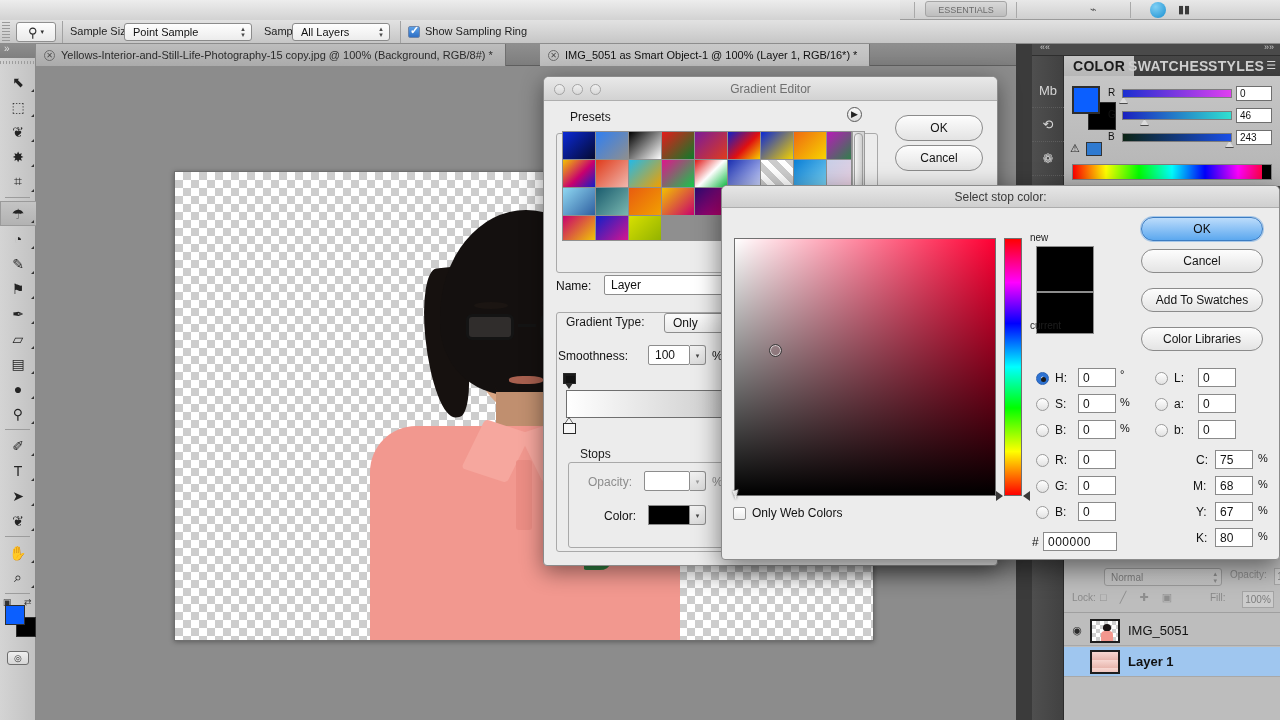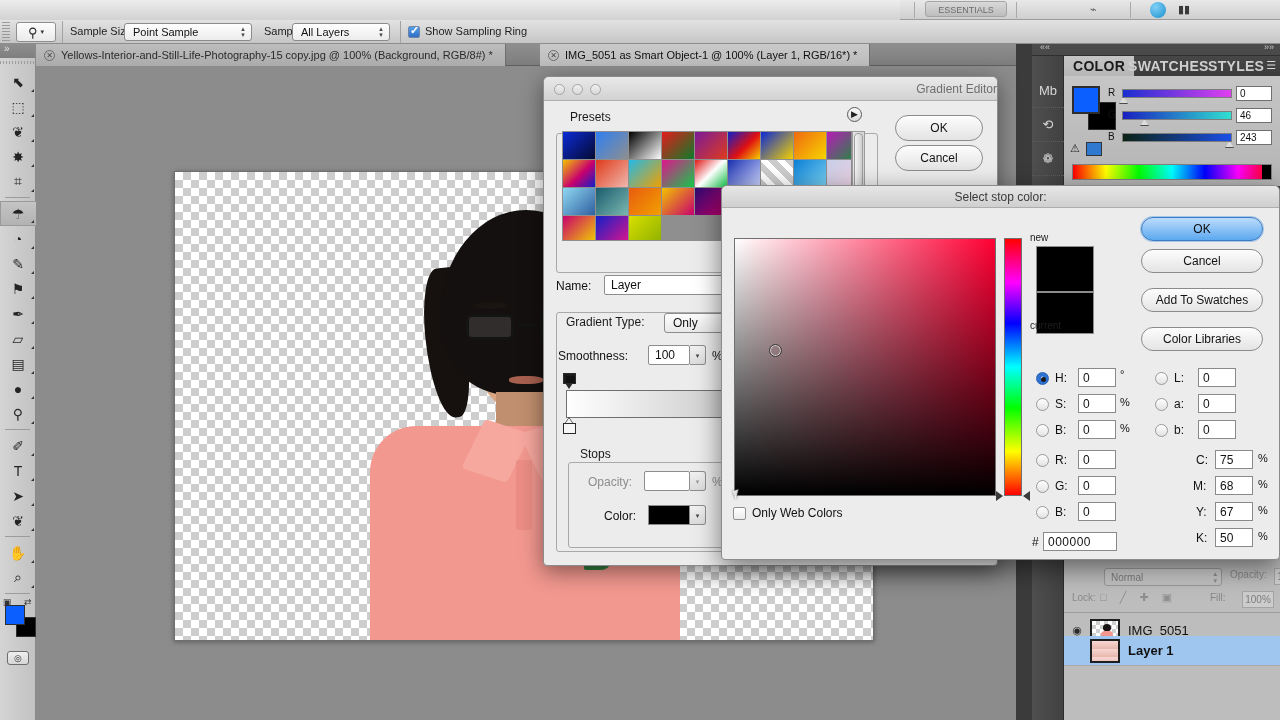--- a/index.html
+++ b/index.html
@@ -329,21 +329,21 @@
   .ge-win {
     left:543px; top:76px; width:455px; height:490px;
     background:#ececec;
     border:1px solid #8b8b8b; border-radius:6px 6px 4px 4px;
     box-shadow: 0 6px 22px rgba(0,0,0,.45);
   }
   .ge-title {
     position:absolute; left:0; top:0; width:100%; height:24px;
     background: linear-gradient(#e9e9e9,#d2d2d2);
     border-bottom:1px solid #aeaeae; border-radius:5px 5px 0 0;
-    text-align:right; font-size:12px; line-height:24px; color:#6f6f6f;
+    text-align:center; font-size:12px; line-height:24px; color:#6f6f6f;
   }
   .tl-dot {
     position:absolute; top:7px; width:11px; height:11px; border-radius:50%;
     background: linear-gradient(#f0f0f0,#d8d8d8); border:1px solid #a4a4a4;
   }
   .presets-grid {
     position:absolute; left:19px; top:54px; width:290px; height:110px;
     display:grid; grid-template-columns: repeat(9, 32px); grid-auto-rows:27px;
     gap:1px; overflow:hidden;
     border:1px solid #8f8f8f; background:#8f8f8f;
@@ -747,21 +747,21 @@
       <div class="layer-row" style="top:56px;">
         <div class="lr-eye">◉</div>
         <div class="lr-thumb">
             <span class="mini">
               <i class="h"></i>
               <i class="b"></i>
             </span>
           </div>
         <div class="lr-name">IMG_5051</div>
       </div>
-      <div class="layer-row selected" style="top:76px;">
+      <div class="layer-row selected" style="top:87px;">
         <div class="lr-eye"></div>
         <div class="lr-thumb" style="background-image:linear-gradient(#f7d7d2,#e8b6ae);"></div>
         <div class="lr-name bold">Layer 1</div>
       </div>
     </div>
   </div>
 
   <div class="abs ge-win nosel">
     <div class="ge-title">
       <span>Gradient Editor</span>
@@ -917,21 +917,21 @@
 
   <div class="abs cf-lbl" style="left:1193px; top:479px;">M:</div>
   <div class="abs cf-in" style="left:1215px; top:476px;">68</div>
   <div class="abs cf-unit" style="left:1258px; top:478px;">%</div>
 
   <div class="abs cf-lbl" style="left:1196px; top:505px;">Y:</div>
   <div class="abs cf-in" style="left:1215px; top:502px;">67</div>
   <div class="abs cf-unit" style="left:1258px; top:504px;">%</div>
 
   <div class="abs cf-lbl" style="left:1196px; top:531px;">K:</div>
-  <div class="abs cf-in" style="left:1215px; top:528px;">50</div>
+  <div class="abs cf-in" style="left:1215px; top:528px;">80</div>
   <div class="abs cf-unit" style="left:1258px; top:530px;">%</div>
 
   <div class="abs cf-lbl" style="left:1032px; top:535px;">#</div>
   <div class="abs hexin">000000</div>
   <div class="abs webchk"></div>
   <div class="abs cf-lbl" style="left:752px; top:506px;">Only Web Colors</div>
 
   <div class="abs cp-btn primary" style="top:217px;">OK</div>
   <div class="abs cp-btn" style="top:249px;">Cancel</div>
   <div class="abs cp-btn" style="top:288px;">Add To Swatches</div>

